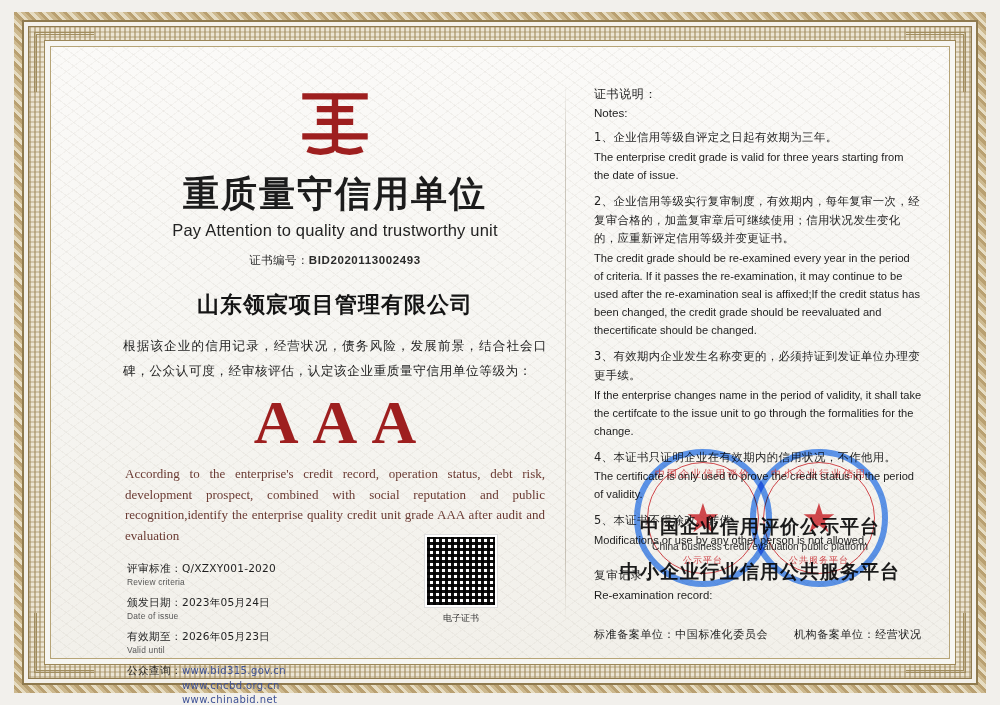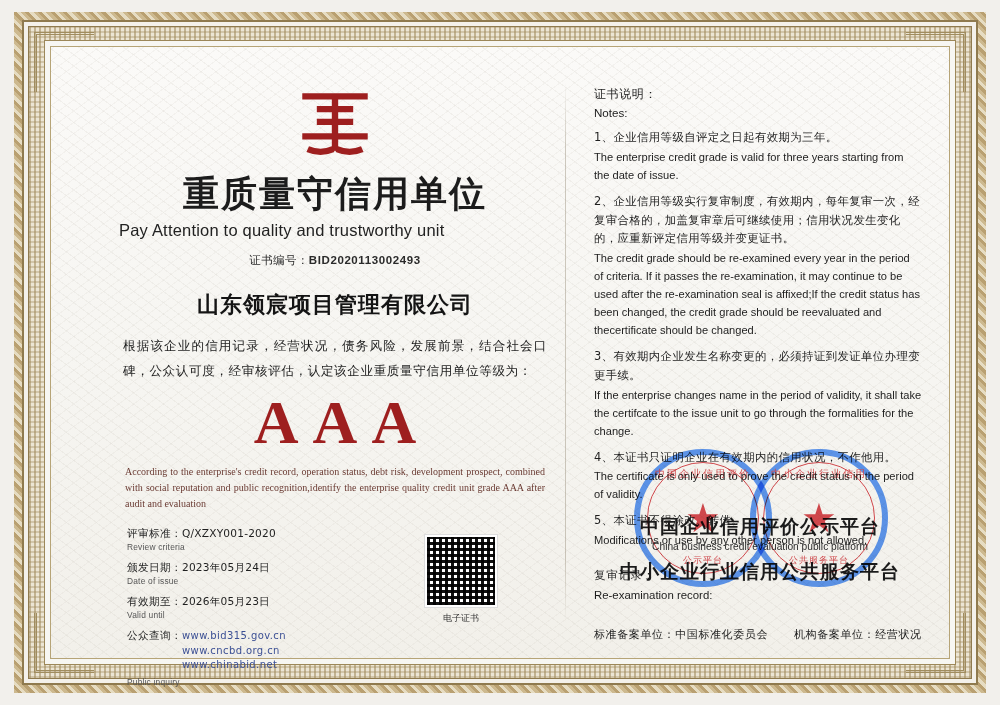--- a/index.html
+++ b/index.html
@@ -94,20 +94,21 @@
   .main-title {
     text-align: center;
     font-size: 36px;
     letter-spacing: 2px;
     color: #1c1c1c;
     font-weight: 700;
     margin-top: 6px;
     font-family: "DejaVu Sans", "Liberation Sans", sans-serif;
   }
   .main-title-en {
+    text-align: center;
     font-size: 16.5px;
     color: #222;
     margin-top: 2px;
     letter-spacing: .2px;
   }
   .cert-no {
     text-align: center;
     font-size: 11.5px;
     color: #2a2a2a;
     margin-top: 13px;
@@ -138,21 +139,21 @@
     font-family: "Liberation Serif", "DejaVu Serif", serif;
     font-size: 62px;
     font-weight: 700;
     letter-spacing: 14px;
     color: #9e1f1f;
     margin: 4px 0 2px 0;
     text-indent: 14px;
   }
   .body-en {
     margin-top: 6px;
-    font-size: 10px;
+    font-size: 13px;
     line-height: 1.58;
     color: #6a3a32;
     font-family: "Liberation Serif", "DejaVu Serif", serif;
     text-align: justify;
     padding: 0 6px;
   }
   .meta {
     margin-top: 16px;
     padding-left: 8px;
     position: relative;

